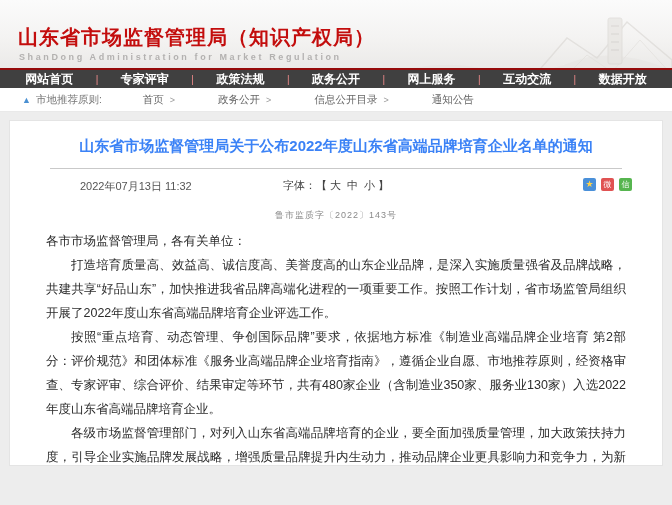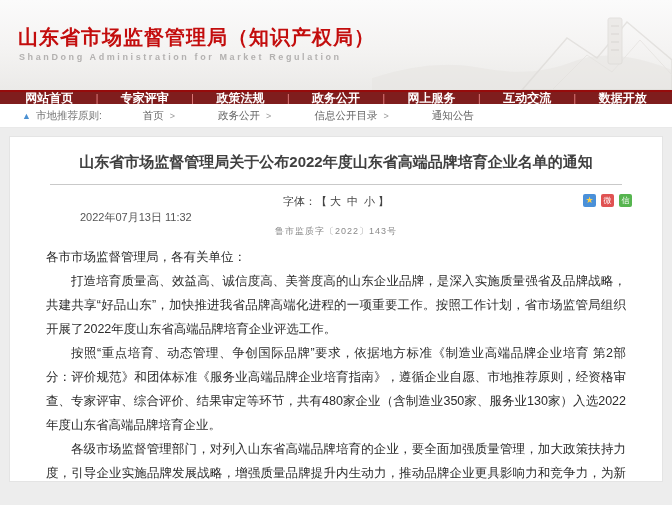--- a/index.html
+++ b/index.html
@@ -5,37 +5,37 @@
   * { margin:0; padding:0; box-sizing:border-box; }
   html,body { width:672px; height:505px; overflow:hidden; }
   body {
     font-family:"Liberation Sans","DejaVu Sans",sans-serif;
     background:#ededed; color:#2b2b2b;
   }
   .page { width:672px; height:505px; position:relative; }
 
   
   .site-header {
-    position:relative; height:90px;
+    position:relative; height:68px;
     background:linear-gradient(180deg,#fbfbfb 0%,#f4f3f2 55%,#ebeae8 100%);
     overflow:hidden;
   }
   .mountain-art { position:absolute; right:0; top:0; width:300px; height:90px; opacity:.55; }
   .site-title {
     position:absolute; left:18px; top:24px;
     font-size:20px; font-weight:bold; color:#c30d0d; letter-spacing:1px;
   }
   .site-subtitle {
     position:absolute; left:19px; top:52px;
     font-size:9px; font-weight:bold; color:#b3b1b0; letter-spacing:2.6px;
   }
 
   
   .main-nav {
-    height:14px; background:#7f1d1d; border-top:2px solid #960b0b;
+    height:20px; background:#404040; border-top:2px solid #960b0b;
     display:flex; align-items:center; justify-content:space-around;
     padding:0 14px;
     text-align:right;
   }
   .nav-item {
     color:#ffffff; font-size:12px; font-weight:bold; cursor:pointer;
     white-space:nowrap; line-height:24px;
   }
   .nav-sep { color:#ee8a8a; font-size:10px; }
 
@@ -51,26 +51,26 @@
   .crumb-sep { margin:0 6px; color:#999; font-size:9px; }
 
   
   .content-wrap { height:354px; padding:8px 9px 0; }
   .card {
     background:#ffffff; border:1px solid #e4e4e4; height:100%;
     position:relative; overflow:hidden;
   }
   .article-title {
     margin:14px 40px 0; text-align:center;
-    font-size:15px; font-weight:bold; color:#404040; line-height:22px;
+    font-size:15px; font-weight:bold; color:#3b82f6; line-height:22px;
   }
   .title-divider { margin:11px 40px 0; border-bottom:1px solid #c9c9c9; }
 
   .meta-row { position:relative; height:16px; margin-top:9px; font-size:11px; color:#555; }
-  .meta-date { position:absolute; left:70px; top:16px; }
+  .meta-date { position:absolute; left:70px; top:1px; }
   .font-selector { position:absolute; left:0; right:0; text-align:center; color:#444; }
   .font-size-btn { cursor:pointer; margin:0 3px; }
   .share-icons { position:absolute; right:30px; top:0; display:flex; gap:5px; }
   .share-icon {
     width:13px; height:13px; border-radius:2px; cursor:pointer;
     display:flex; align-items:center; justify-content:center;
     font-size:9px; line-height:13px;
   }
   .share-icon.fav { background:#4a90d9; color:#ffd24a; }
   .share-icon.weibo { background:#e05252; color:#fff; font-size:8px; }

